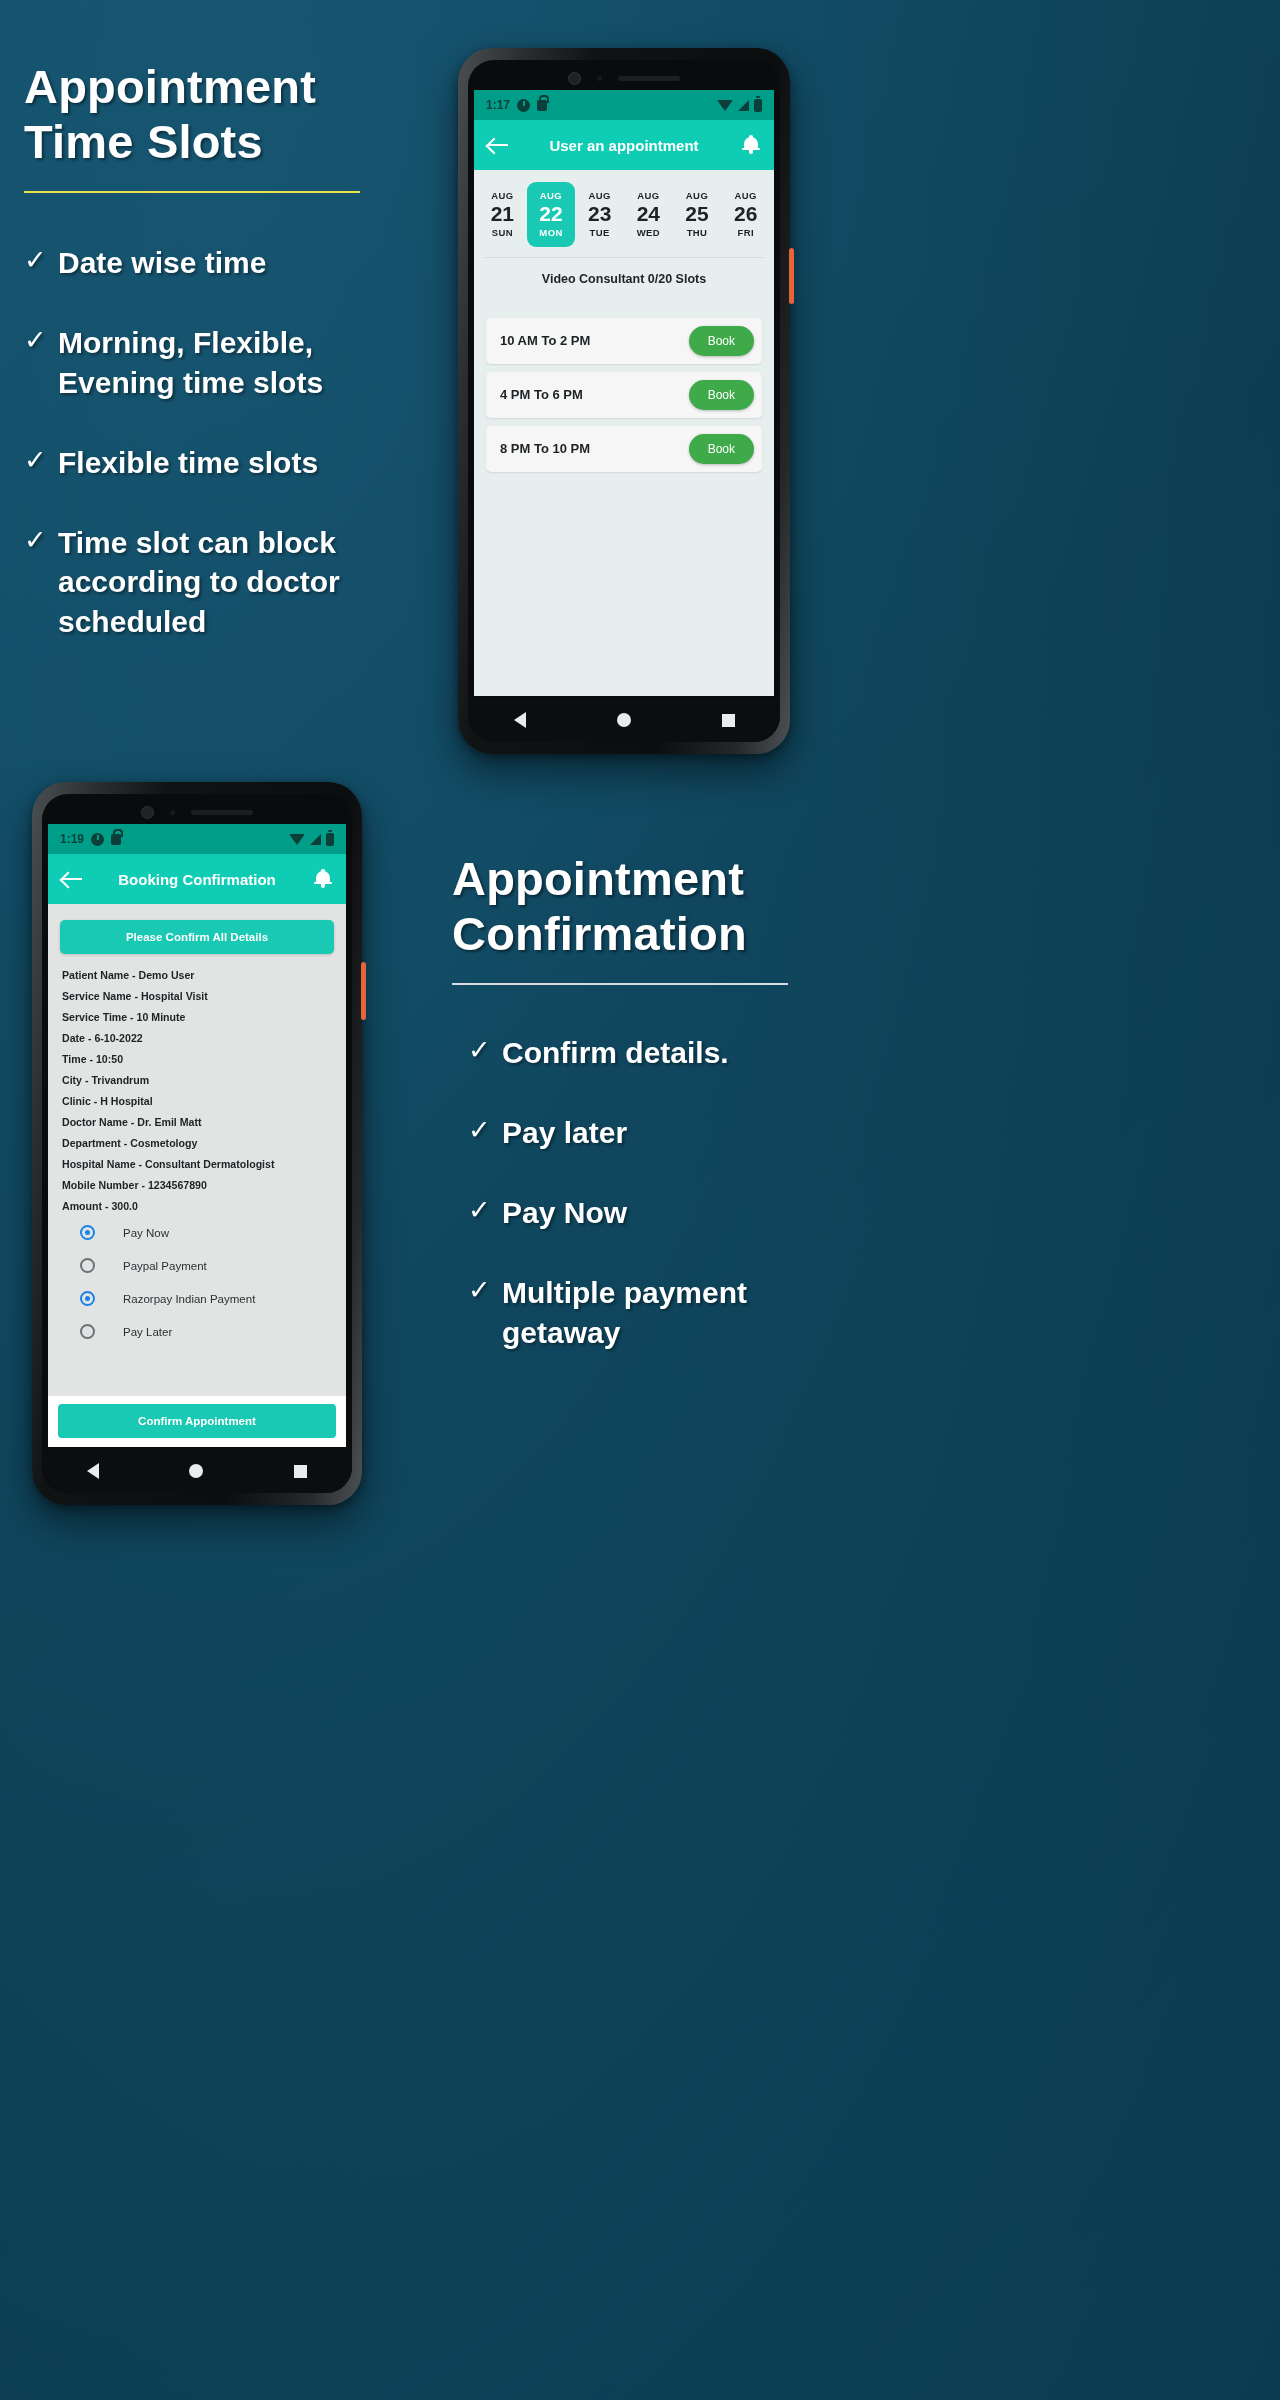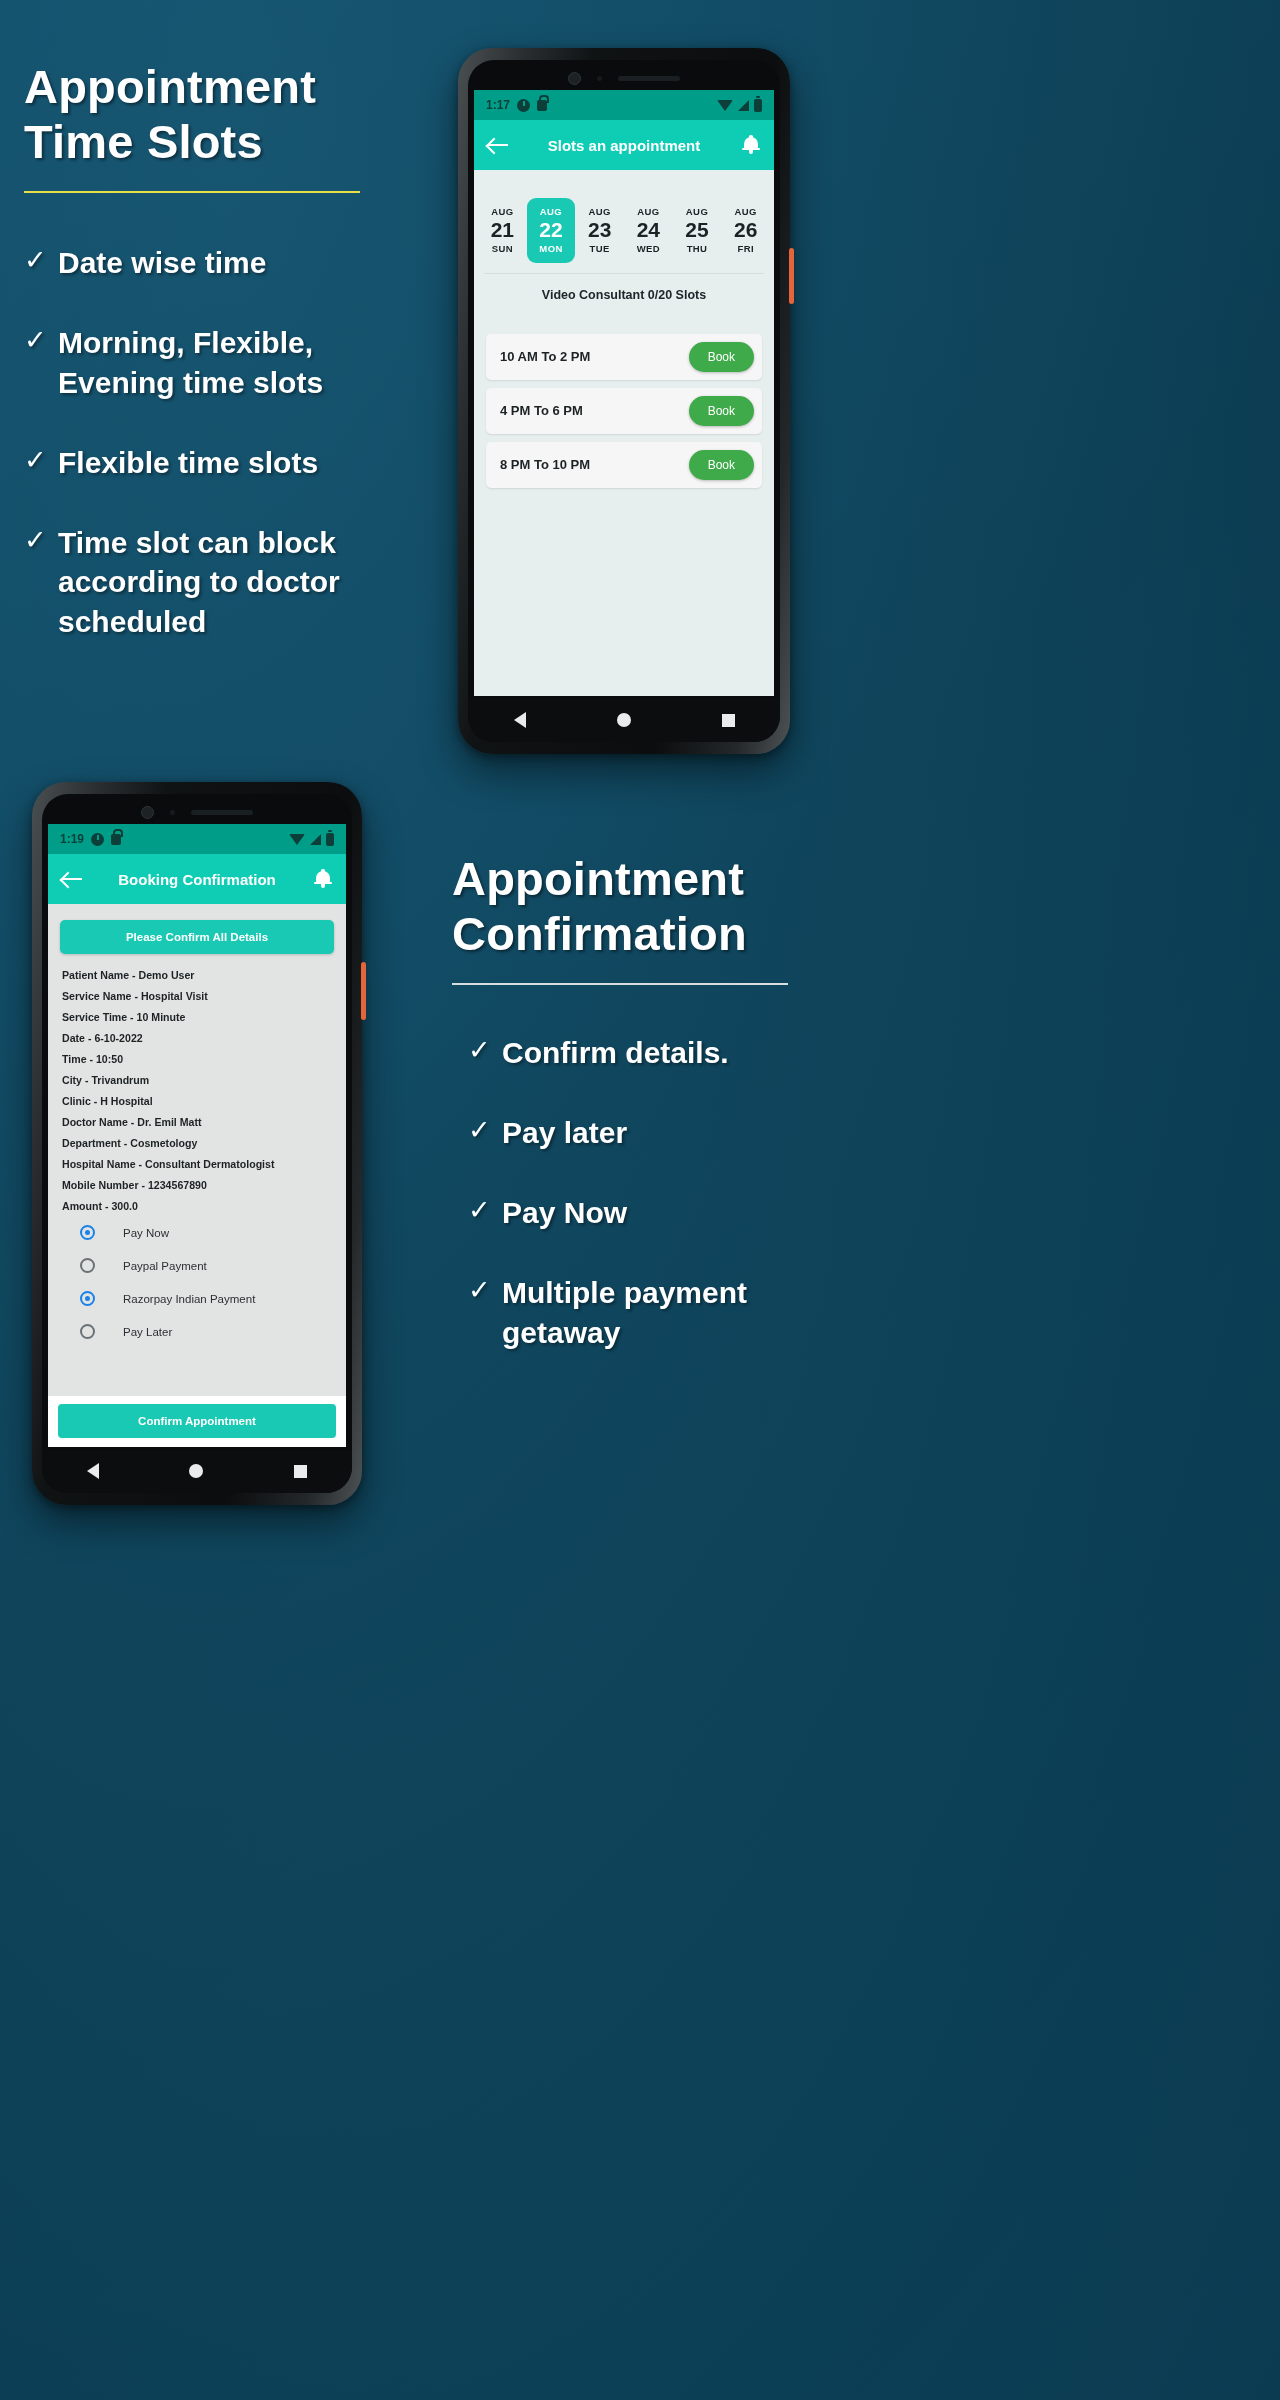--- a/index.html
+++ b/index.html
@@ -163,21 +163,21 @@
     background: #fff; border-radius: 7px 7px 2px 2px;
   }
   .bell-lip { position: absolute; left: 0; top: 13px; width: 18px; height: 2px; background: #fff; border-radius: 1px; }
   .bell-clap { position: absolute; left: 7px; top: 15px; width: 4px; height: 4px; background: #fff; border-radius: 0 0 3px 3px; }
   .bell-top { position: absolute; left: 7px; top: 0px; width: 4px; height: 3px; background: #fff; border-radius: 2px; }
 
   
   .datestrip {
     background: #e7eeee;
     display: flex;
-    padding: 28px 4px 10px 4px;
+    padding: 12px 4px 10px 4px;
     flex: 0 0 auto;
   }
   .daycell {
     flex: 1 1 0;
     text-align: center;
     padding: 8px 2px 9px 2px;
     border-radius: 9px;
     color: #1d2224;
     cursor: pointer;
   }
@@ -332,21 +332,21 @@
         </span>
         <span class="sb-right">
           <span class="ico-wifi"></span>
           <span class="ico-signal"></span>
           <span class="ico-battery"></span>
         </span>
       </div>
 
       <div class="appbar">
         <span class="back-arrow"></span>
-        <span class="title">Slots an appointment</span>
+        <span class="title">User an appointment</span>
         <span class="bell">
           <span class="bell-top"></span>
           <span class="bell-body"></span>
           <span class="bell-lip"></span>
           <span class="bell-clap"></span>
         </span>
       </div>
 
       <div class="datestrip">
         <div class="daycell">

